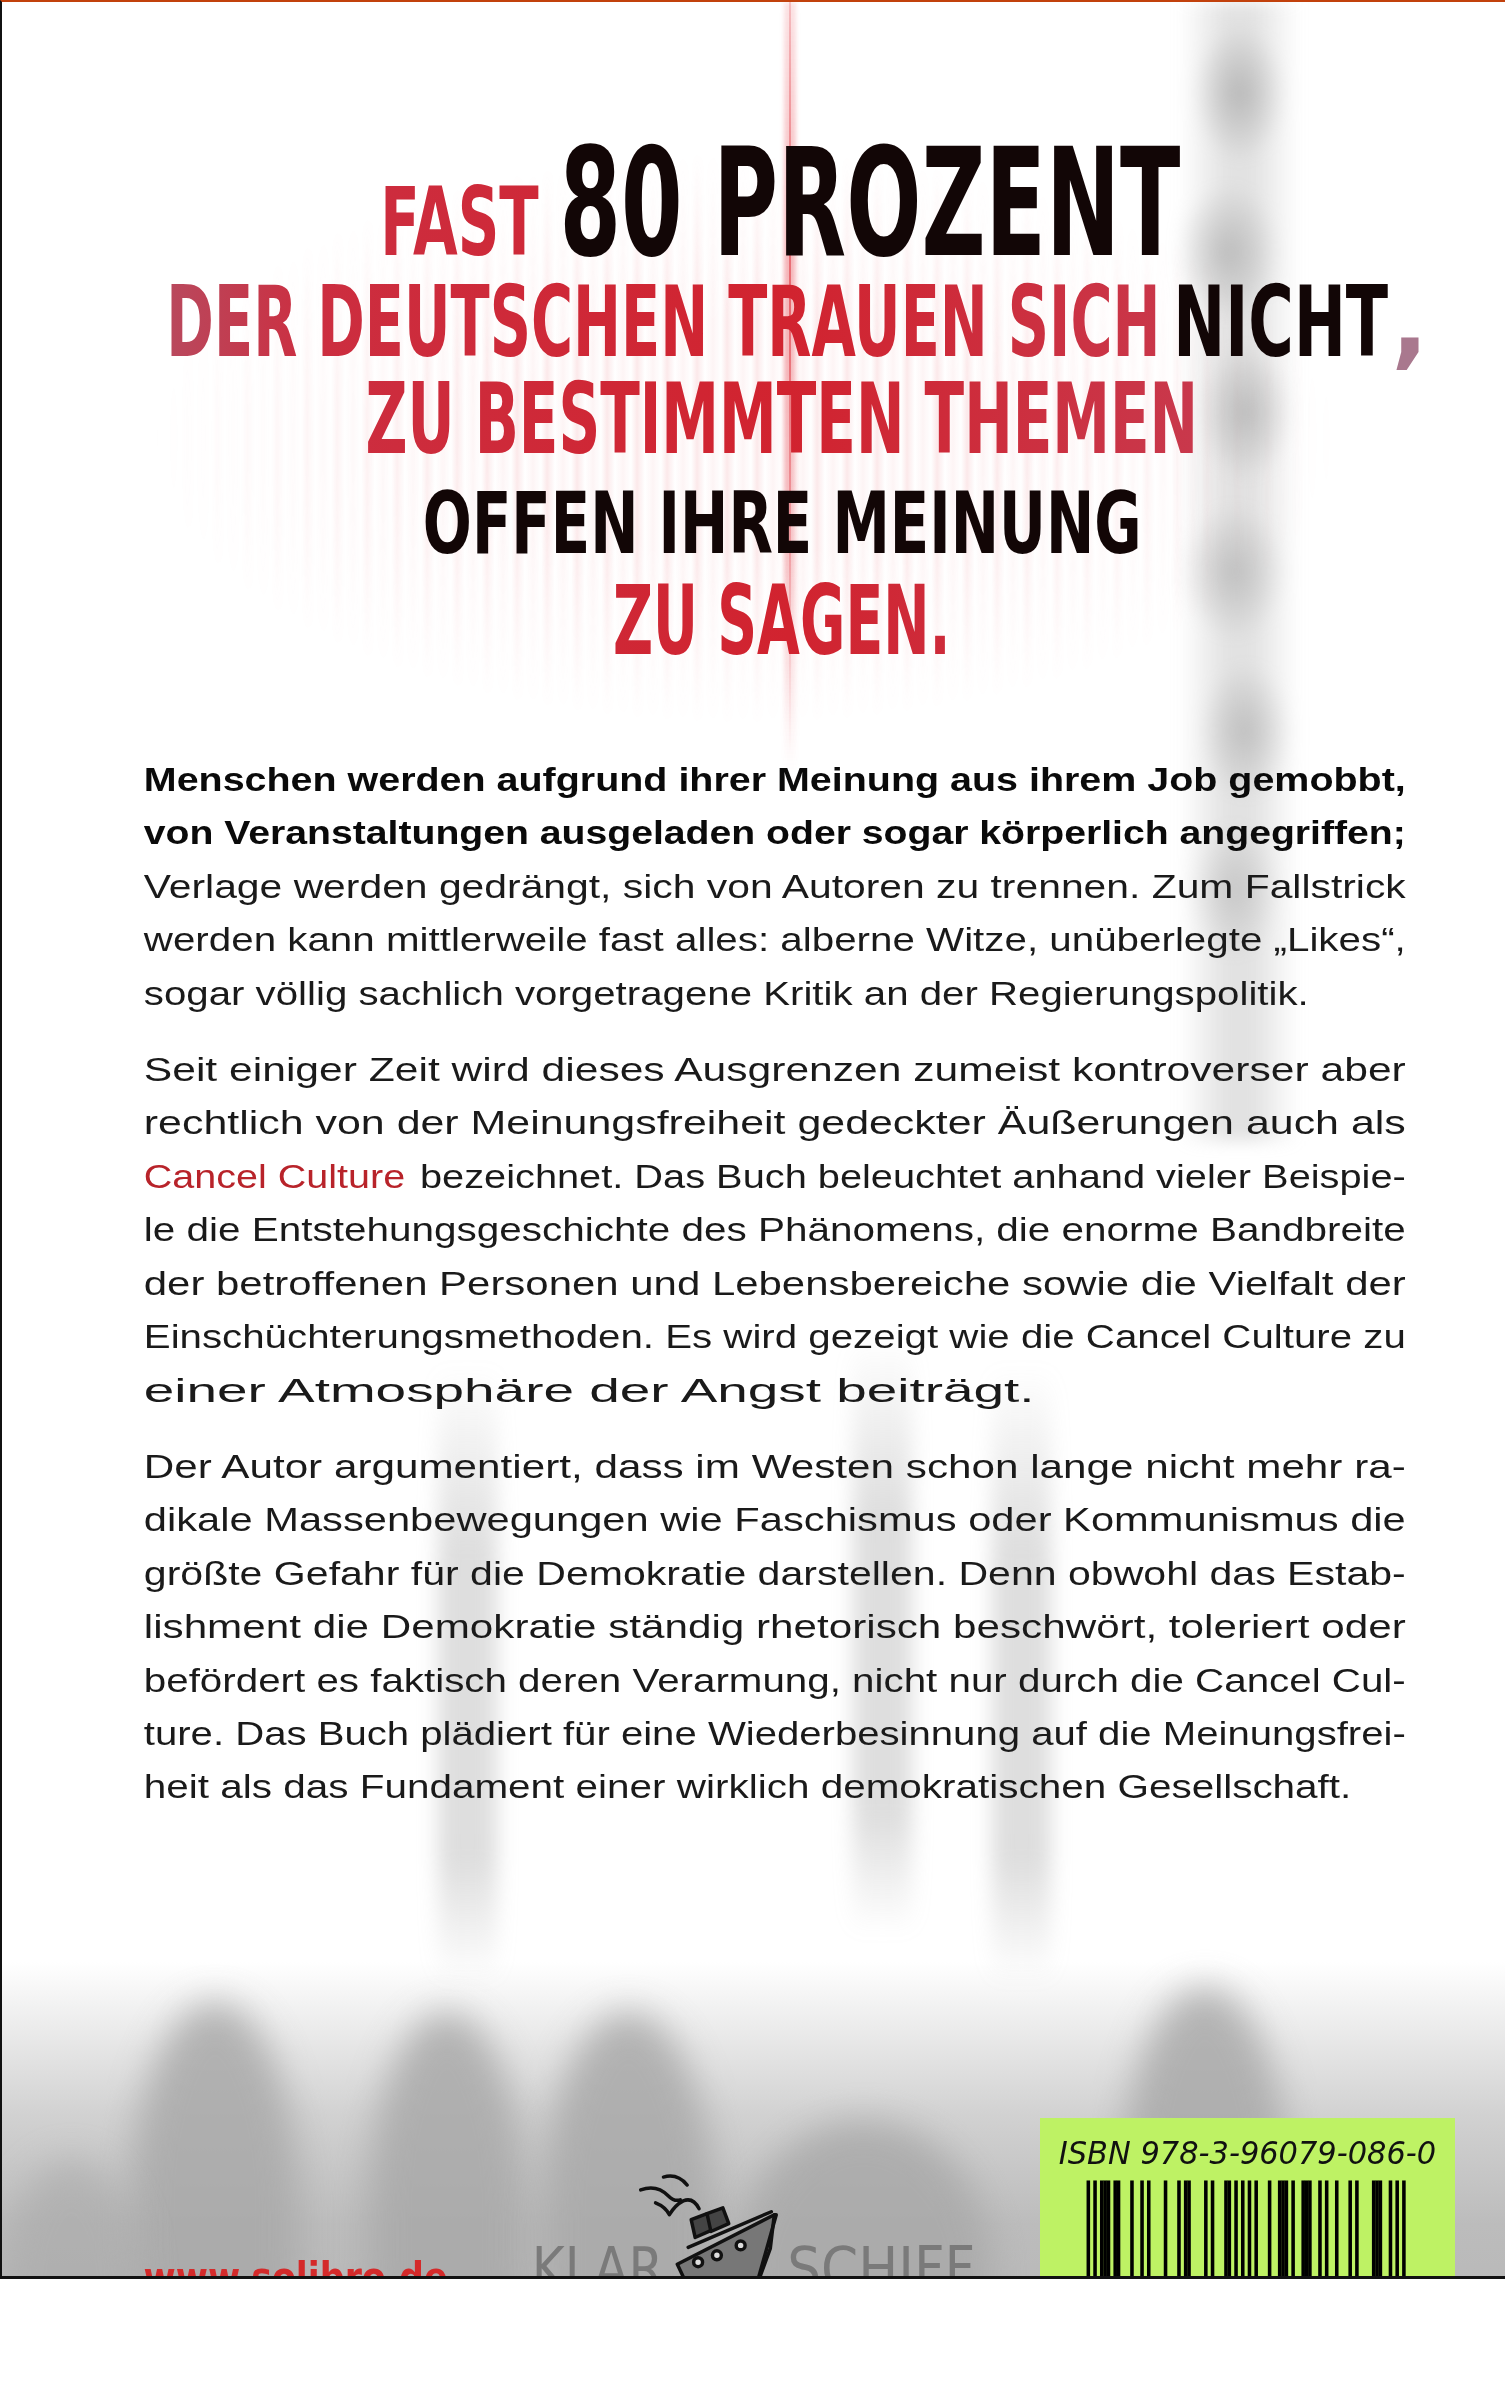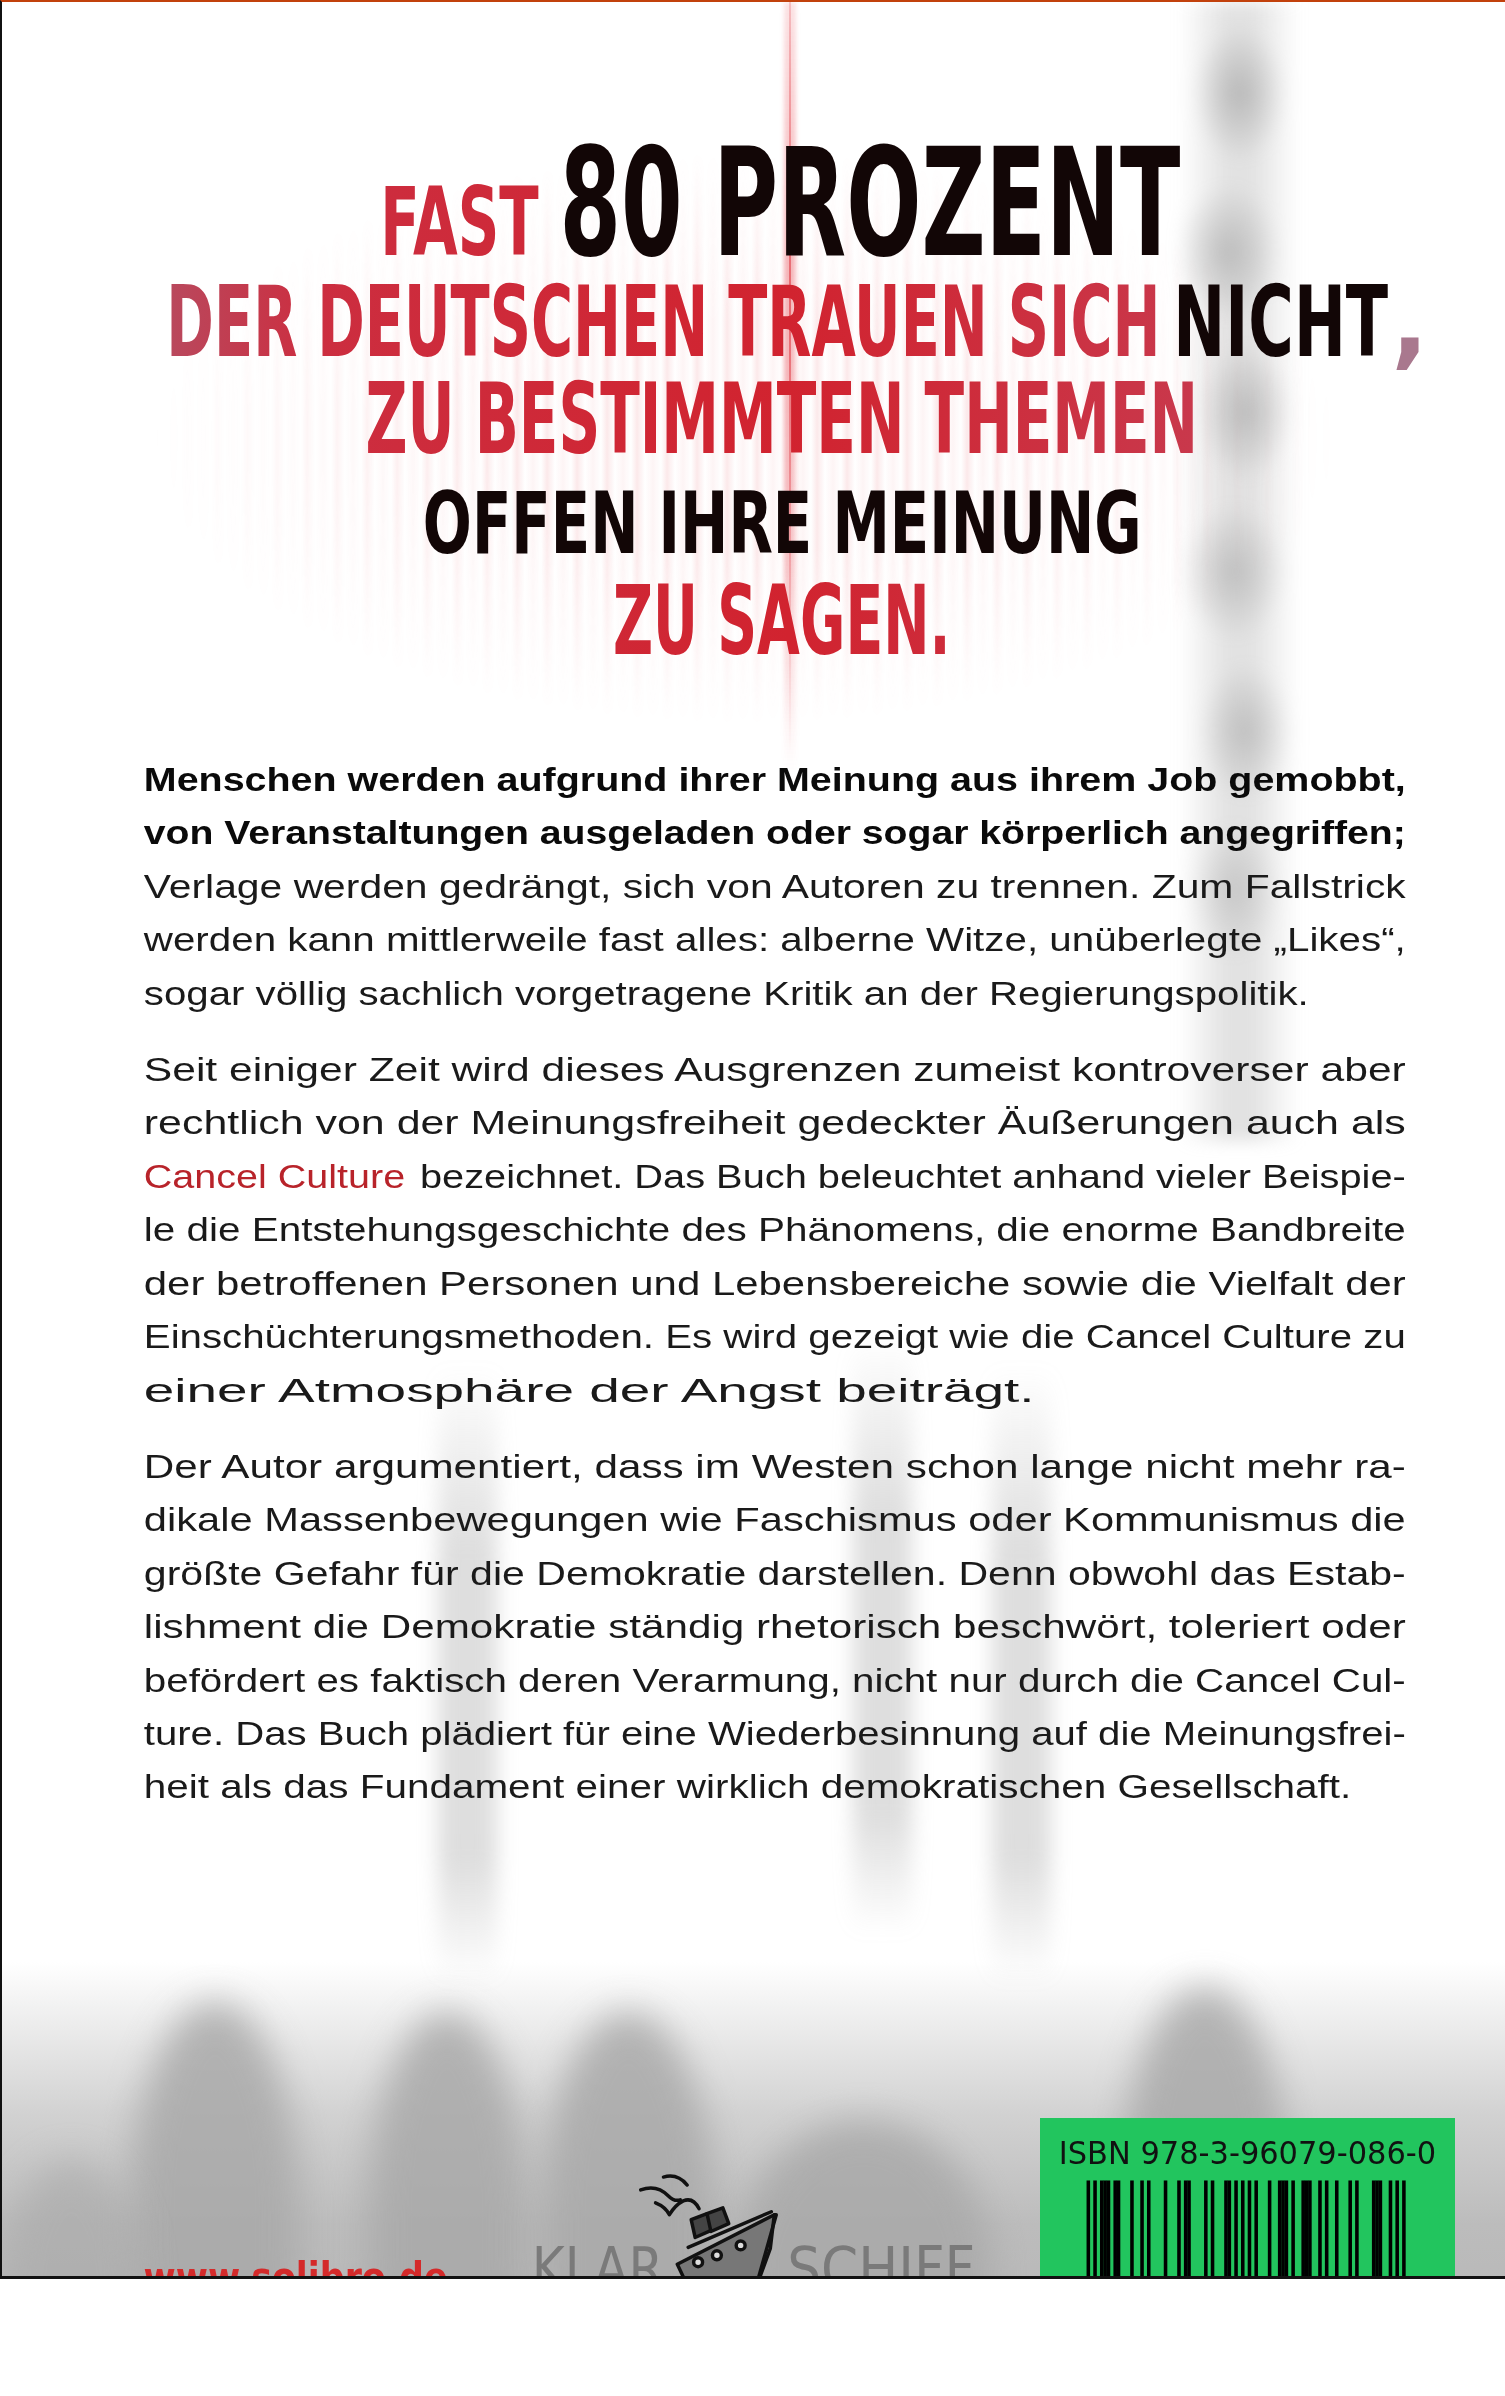--- a/index.html
+++ b/index.html
@@ -20,21 +20,21 @@
                       radial-gradient(ellipse 40% 6% at 55% 64%, rgba(150,150,150,0.45), transparent 100%),
                       radial-gradient(ellipse 40% 6% at 45% 78%, rgba(150,150,150,0.35), transparent 100%),
                       linear-gradient(90deg, transparent, rgba(170,170,170,0.35) 40%, rgba(170,170,170,0.35) 60%, transparent);
           filter:blur(8px); }
   .gray-post { width:59px; filter:blur(10px); background:linear-gradient(to bottom, rgba(160,160,160,0), rgba(160,160,160,0.35) 30%, rgba(160,160,160,0.35) 80%, rgba(160,160,160,0)); }
   .ground { left:0; top:1960px; width:1506px; height:437px;
             background: linear-gradient(to bottom, rgba(190,190,190,0) 0%, rgba(190,190,190,0.7) 35%, #bcbcbc 60%, #b4b4b4 100%); }
   .crowd-blob { background:#a9a9a9; border-radius:50% 50% 40% 40%; filter:blur(18px); opacity:0.85; }
   .headline { position:absolute; left:0; top:0; }
   .body-svg { position:absolute; left:0; top:0; }
-  .isbn-box { position:absolute; left:1038px; top:2116px; width:415px; height:223px; background:#22c55e; }
+  .isbn-box { position:absolute; left:1038px; top:2116px; width:415px; height:223px; background:#bef264;font-style:italic; }
   .logo { position:absolute; left:515px; top:2158px; width:475px; height:149px; }
 </style>
 </head>
 <body>
 
 <div class="page">
 
   <div class="bg-layer wave"></div>
   <div class="bg-layer red-line"></div>
   <div class="bg-layer red-line-core"></div>

